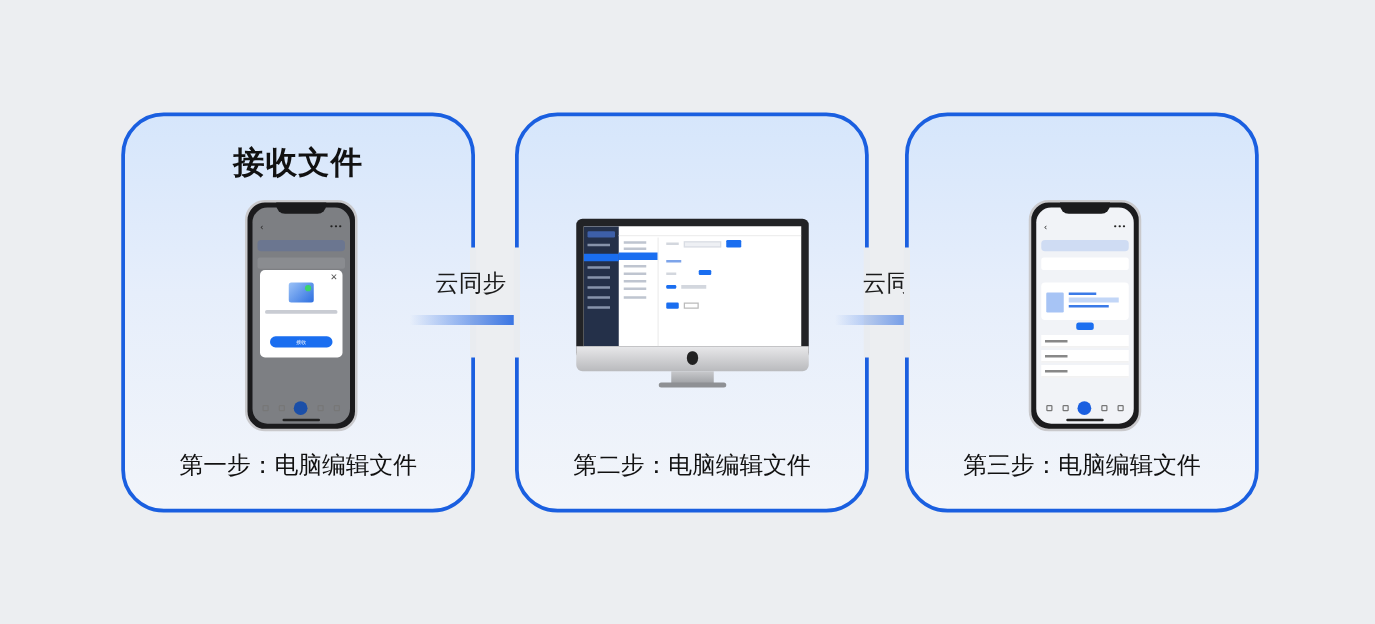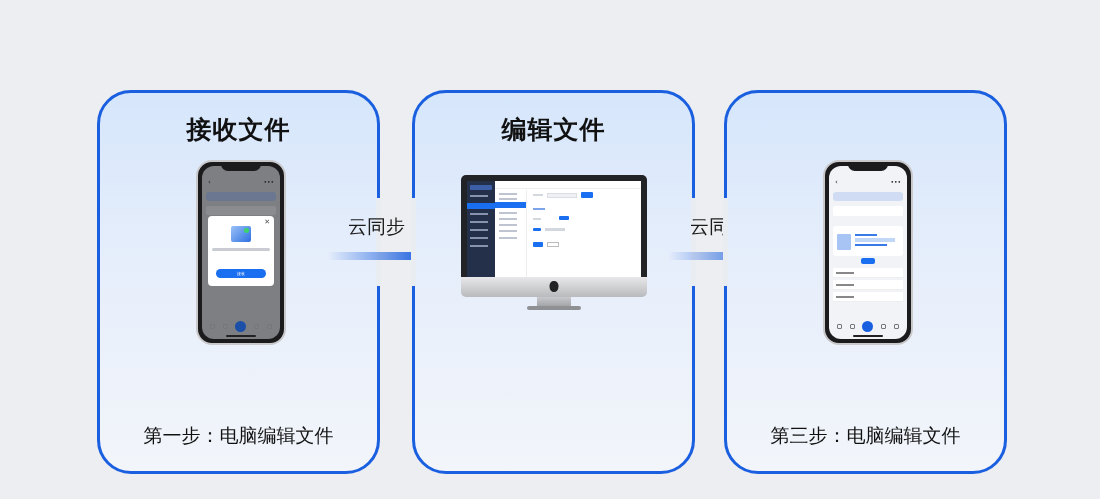--- a/index.html
+++ b/index.html
@@ -6,21 +6,21 @@
   html, body { width: 1100px; height: 499px; overflow: hidden; }
   body {
     background: #eceef1;
     font-family: "DejaVu Sans", "Liberation Sans", sans-serif;
     position: relative;
   }
   .card {
     position: absolute;
     top: 90px;
     width: 283px;
-    height: 384px;
+    height: 320px;
     border-radius: 34px;
     border: 3px solid #1a5fe0;
     background: linear-gradient(180deg, #d6e6fb 0%, #e6eefb 45%, #f2f5fa 100%);
   }
   .card.c1 { left: 97px; }
   .card.c2 { left: 412px; }
   .card.c3 { left: 724px; }
   .gap {
     position: absolute;
     top: 105px;
@@ -219,21 +219,20 @@
 
 <div class="sync" style="left:348px; top:214px;">云同步</div>
 <div class="arrow" style="left:328px; top:244px; width:112px;">
   <div class="shaft"></div>
     <div class="head"></div>
 </div>
 
 <div class="card c2">
   <div class="gap left"></div>
   <div class="gap right"></div>
-  <div class="card-title">编辑文件</div>
   <div class="monitor">
     <div class="mon-body">
       <div class="mon-screen">
         <div class="m-side">
           <div class="logo"></div>
           <div class="it" style="top:14px"></div>
           <div class="act"></div>
           <div class="it" style="top:32px"></div>
           <div class="it" style="top:40px"></div>
           <div class="it" style="top:48px"></div>
@@ -264,20 +263,21 @@
           <div class="g" style="top:52px; left:18px; width:12px; height:5px; background:#fff; border:1px solid #bbb;"></div>
         </div>
       </div>
     </div>
     <div class="mon-chin">
       <div class="apple"></div>
     </div>
     <div class="mon-neck"></div>
     <div class="mon-foot"></div>
   </div>
+  <div class="card-caption">第二步：电脑编辑文件</div>
 </div>
 
 <div class="sync" style="left:690px; top:214px;">云同步</div>
 <div class="arrow" style="left:668px; top:244px; width:112px;">
   <div class="shaft"></div>
     <div class="head"></div>
 </div>
 
 <div class="card c3">
   <div class="gap left"></div>

